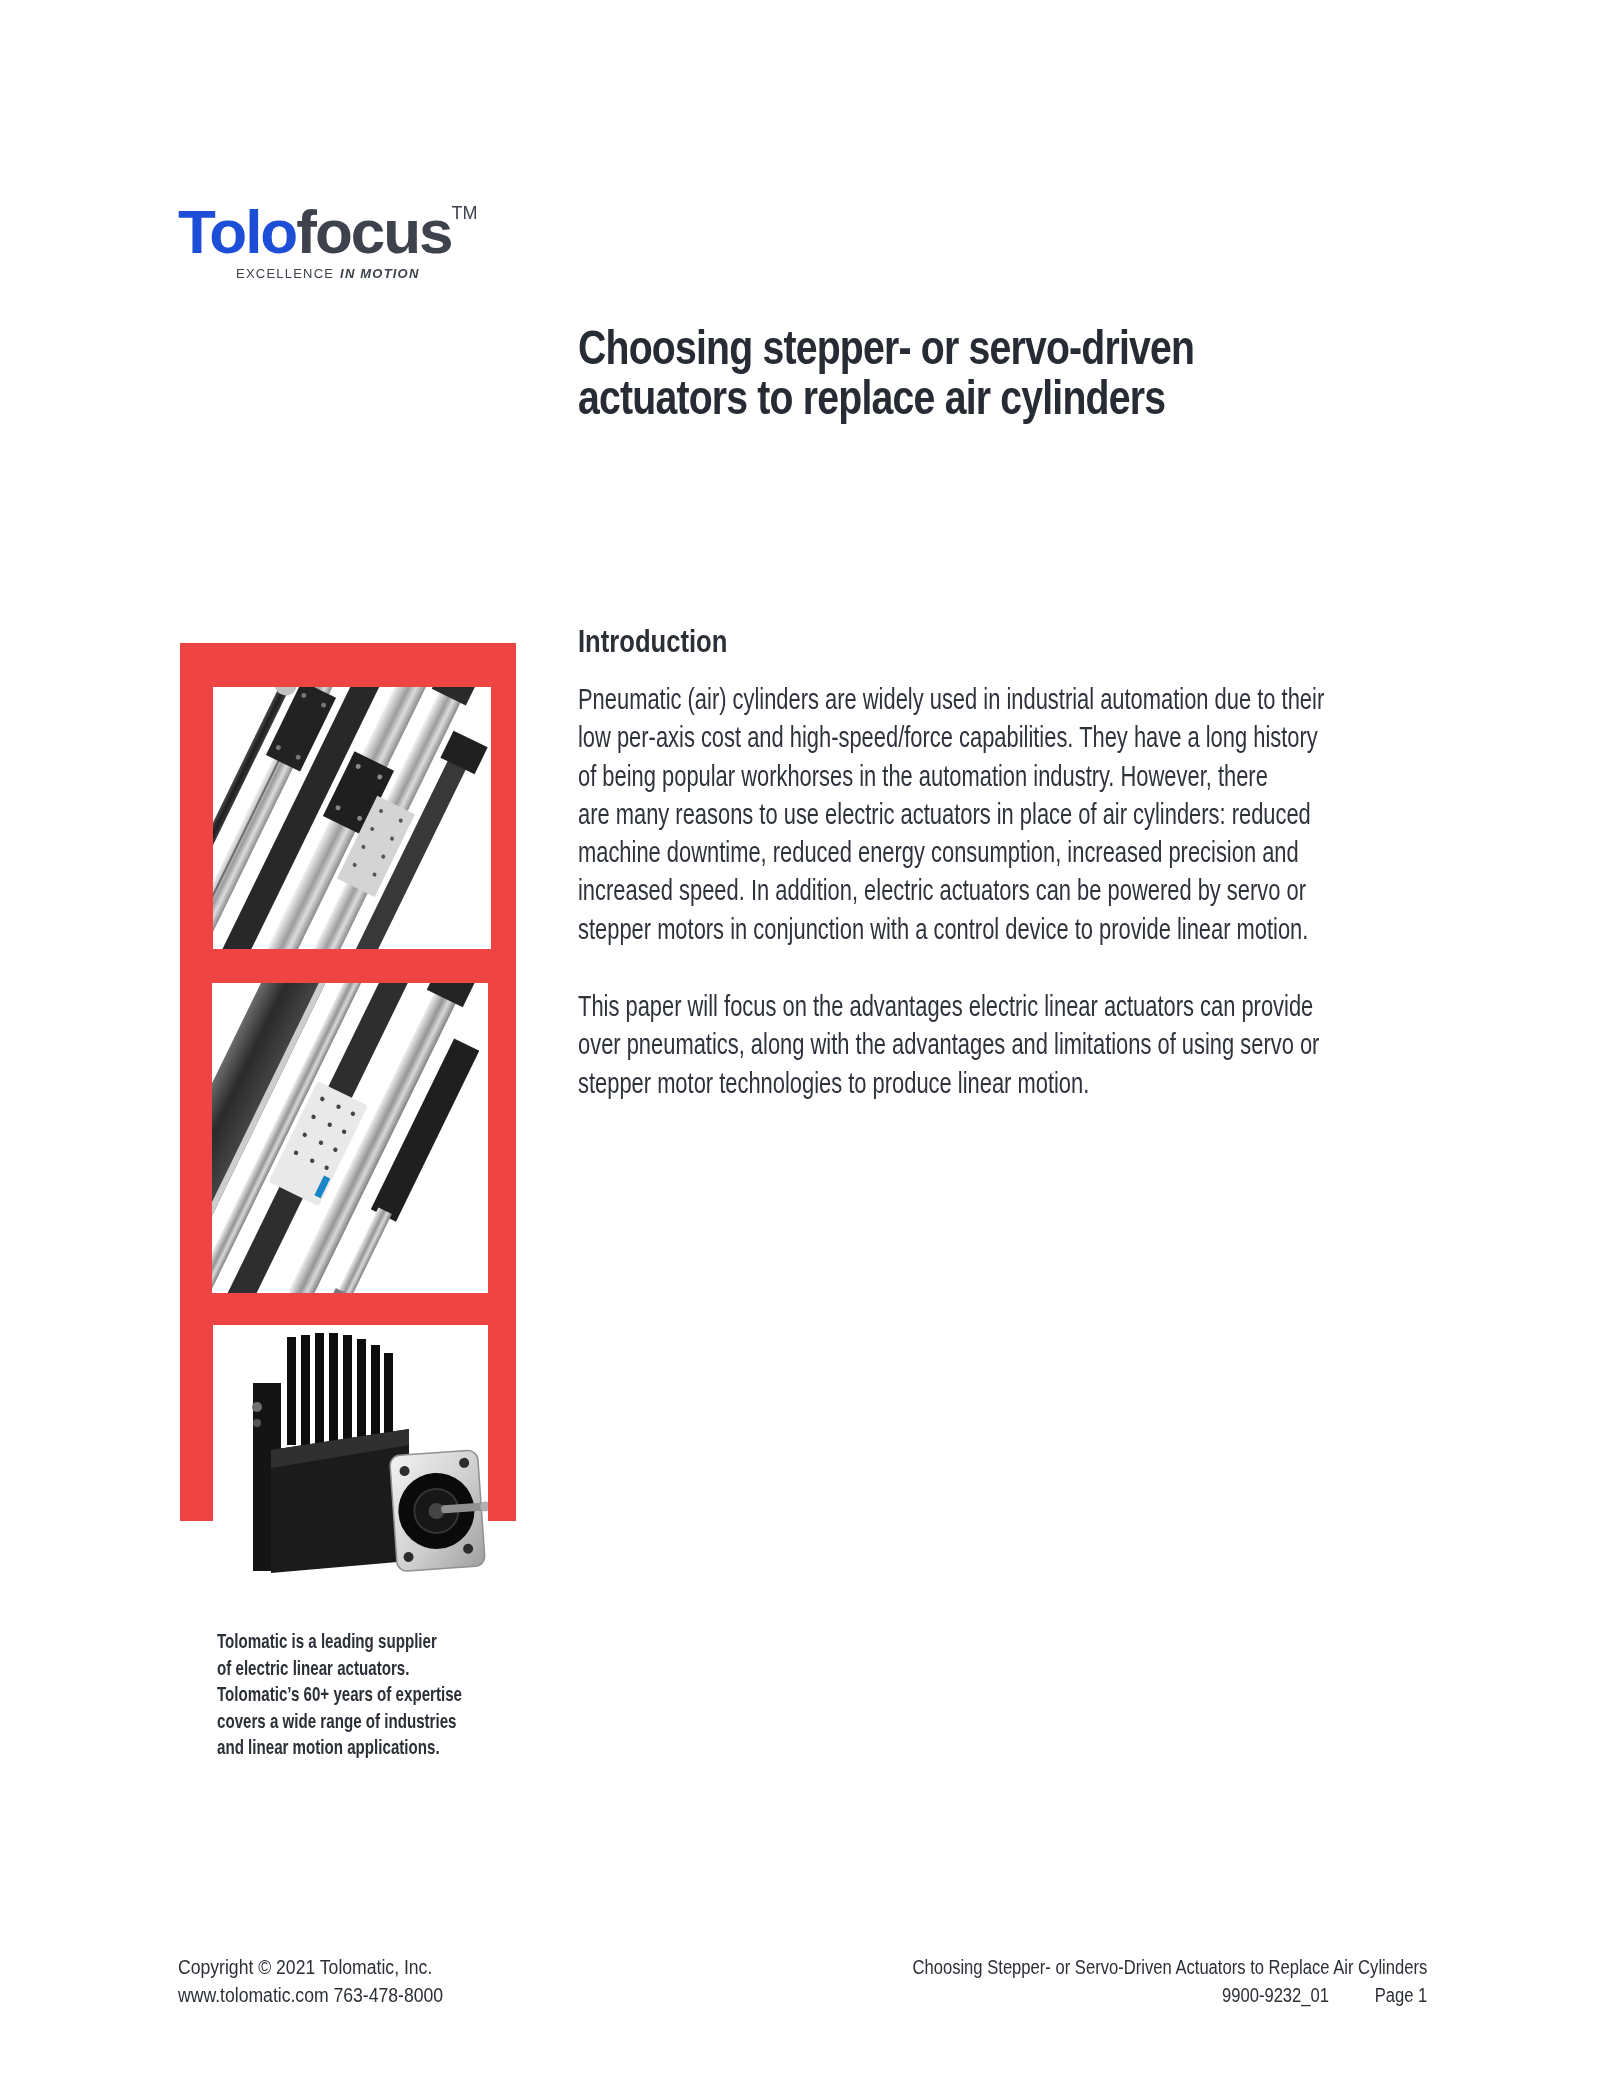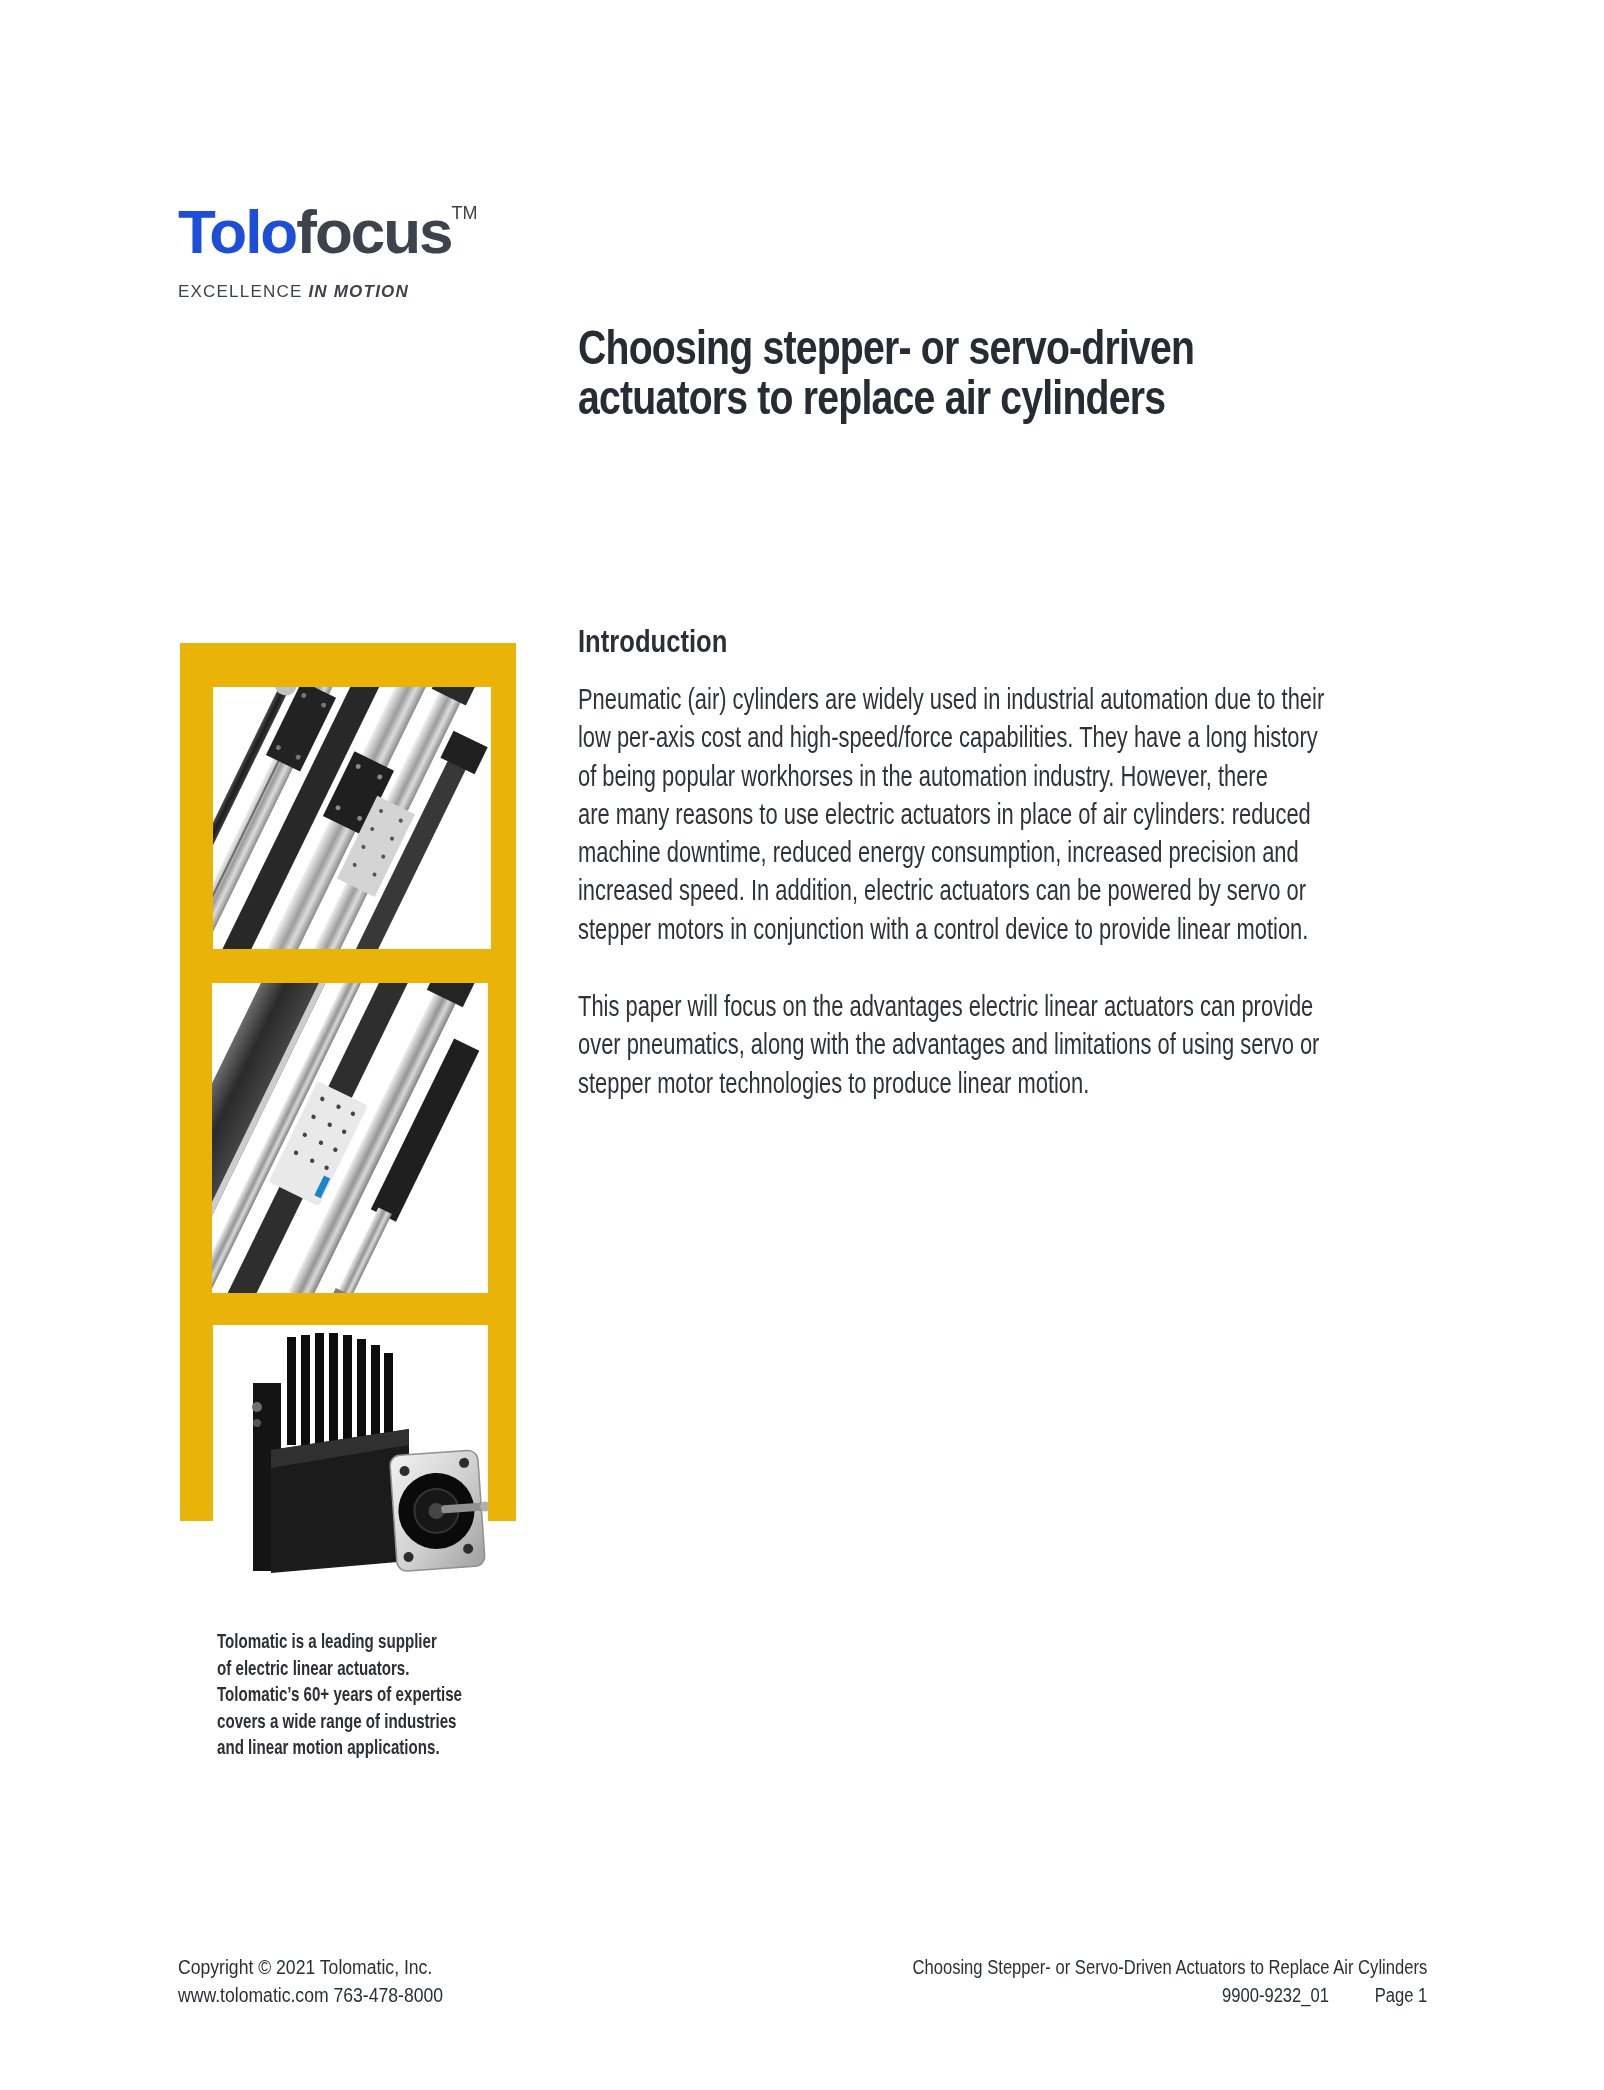--- a/index.html
+++ b/index.html
@@ -16,35 +16,35 @@
   
   .logo { left: 178px; top: 182px; }
   .logo-text {
     font-weight: bold; font-size: 62px; letter-spacing: -2px;
     line-height: 62px;
   }
   .logo-blue { color: #1d4ed8; }
   .logo-dark { color: #3d424c; }
   .logo-tm { font-size: 18px; font-weight: normal; color: #3d424c; vertical-align: 34px; letter-spacing: 0; }
   .tagline {
-    margin-top: 19px; text-align: left; width: 100%;
-    font-size: 17px; letter-spacing: 1.2px; color: #3d424c; line-height: 20px;
+    margin-top: 1px; text-align: center; width: 100%;
+    font-size: 13px; letter-spacing: 1.2px; color: #3d424c; line-height: 20px;
   }
   .tagline .bold-it { font-style: italic; font-weight: bold; margin-left: 6px; }
 
   
   .doc-title {
     left: 578px; top: 322px; margin: 0;
     font-size: 49px; line-height: 50px; font-weight: bold;
     letter-spacing: -1px; color: #272b34;
     transform: scaleX(0.80); transform-origin: 0 0;
   }
 
   
-  .sidebar { left: 180px; top: 643px; width: 336px; height: 878px; background: #eab308; }
+  .sidebar { left: 180px; top: 643px; width: 336px; height: 878px; background: #ef4444; }
   .photo { position: absolute; margin: 0; background: #ffffff; overflow: hidden; }
   .photo svg { display: block; }
   .photo1 { left: 33px; top: 44px;  width: 278px; height: 262px; }
   .photo2 { left: 32px; top: 340px; width: 276px; height: 310px; }
   .photo3 { left: 33px; top: 682px; width: 275px; height: 267px; }
   .caption {
     position: absolute; left: 37px; top: 985px;
     font-size: 21px; line-height: 26.5px; font-weight: bold; color: #2b2f36;
     transform: scaleX(0.72); transform-origin: 0 0;
   }

